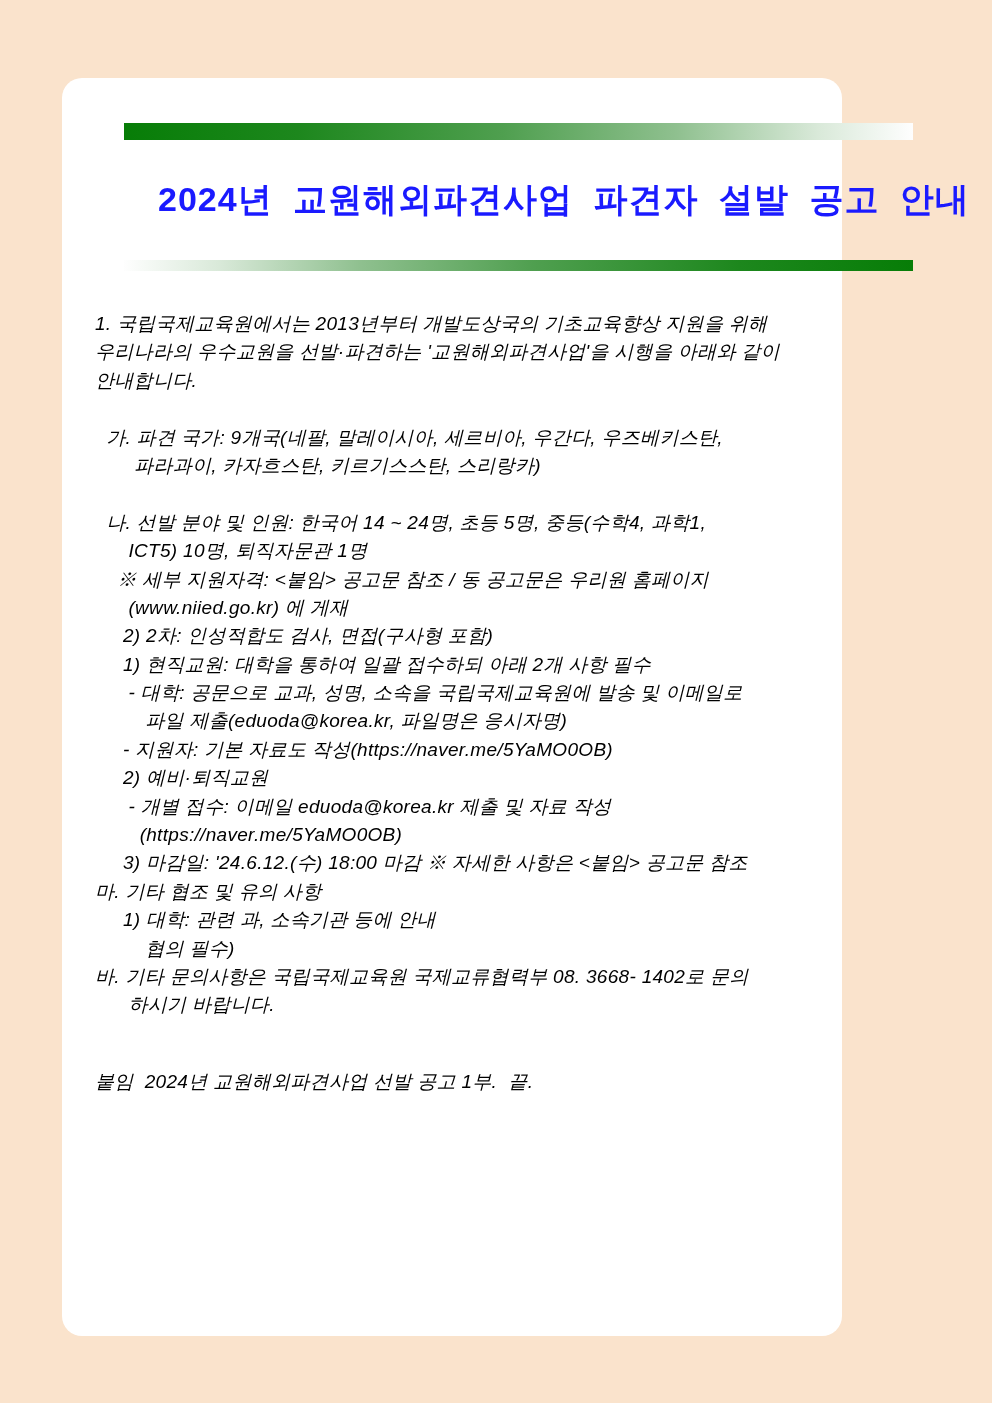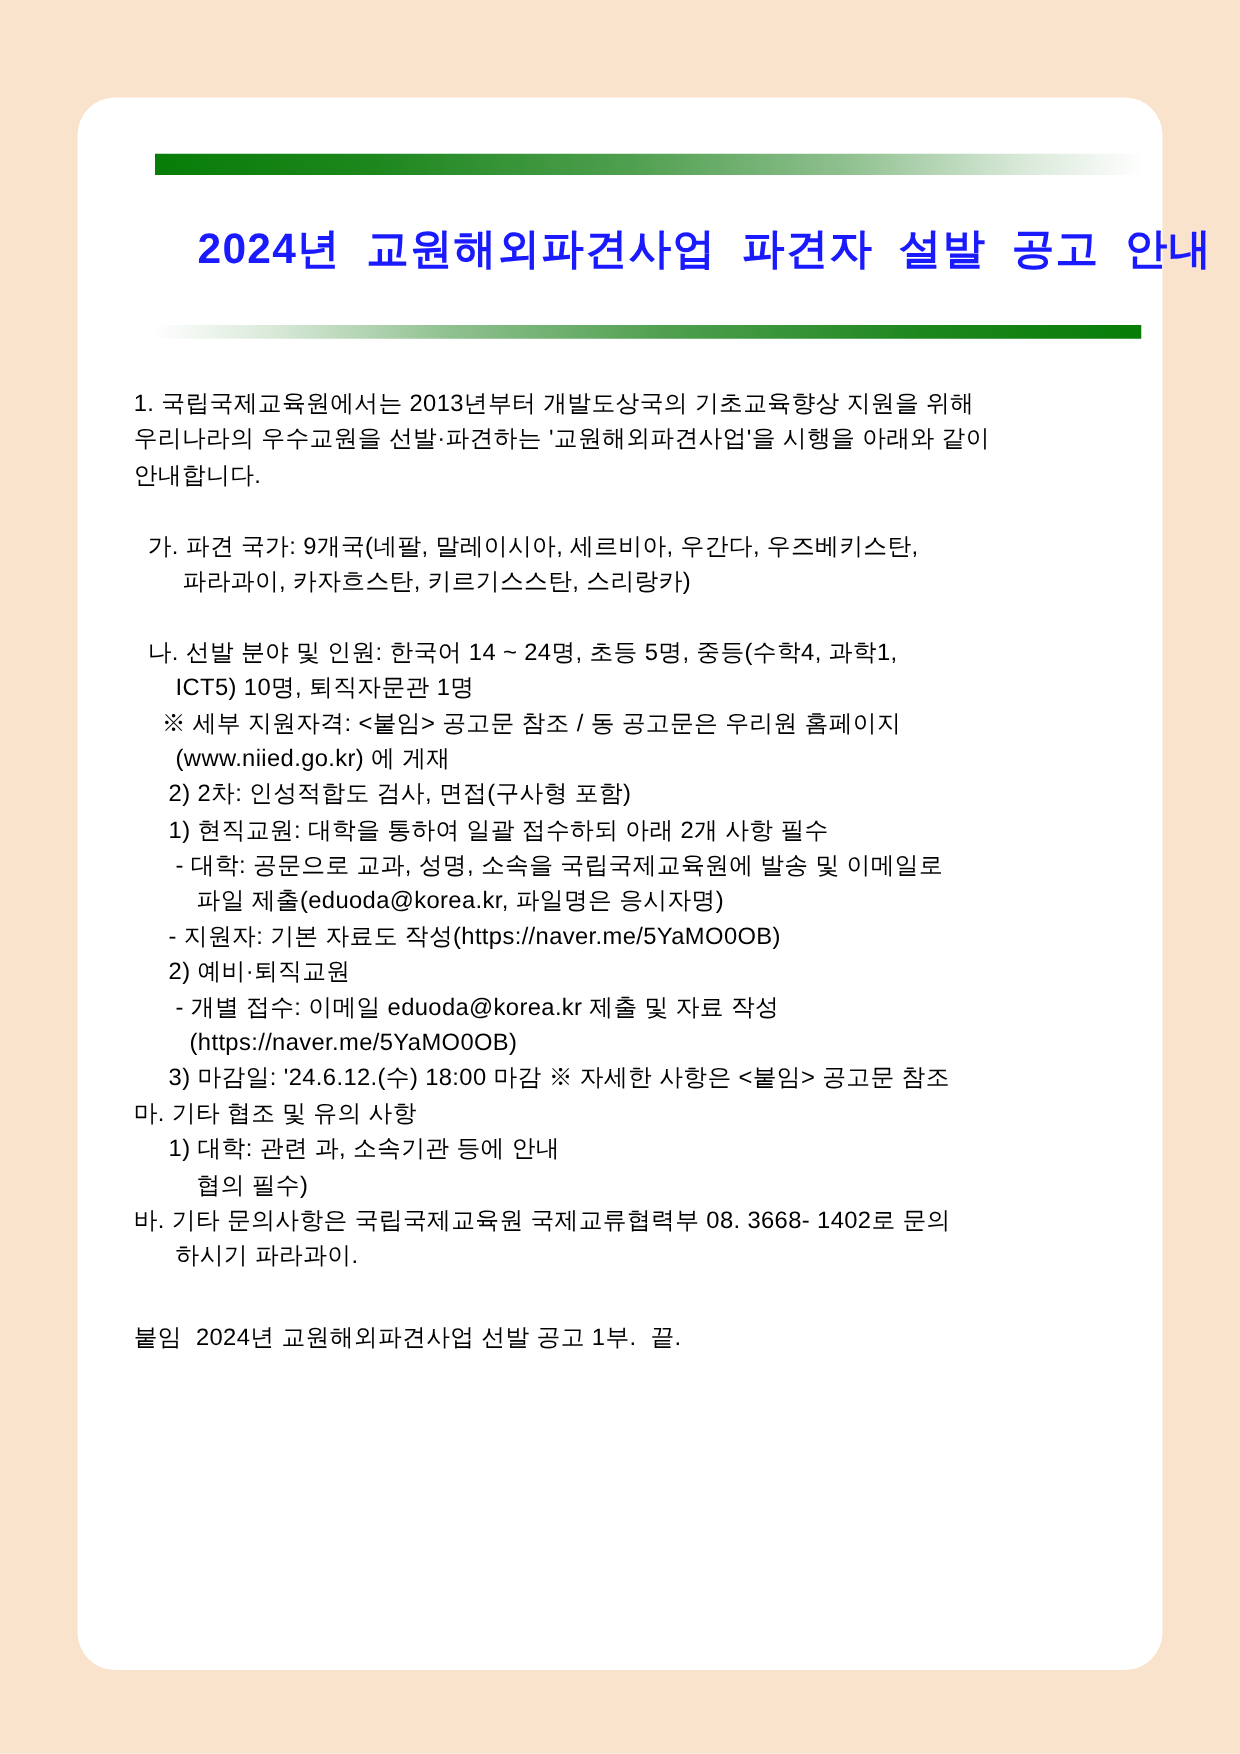--- a/index.html
+++ b/index.html
@@ -10,24 +10,24 @@
     width: 992px;
     height: 1403px;
     background: #fae3cc;
     font-family: "Liberation Sans", sans-serif;
     position: relative;
   }
   .card {
     position: absolute;
     left: 62px;
     top: 78px;
-    width: 868px;
+    width: 780px;
     height: 1258px;
     background: #ffffff;
-    border-radius: 30px;
+    border-radius: 20px;
   }
   .rule {
     position: absolute;
     left: 62px;
     width: 789px;
   }
   .rule-top {
     top: 45px;
     height: 17px;
     background: linear-gradient(90deg, #077d07 0%, #1d871d 22%, #4f9f4f 48%, #8fc08f 70%, #d9e9d9 88%, #fefefe 100%);
@@ -48,36 +48,37 @@
     color: #1a1aff;
     font-size: 34px;
     font-weight: bold;
     line-height: 42px;
     letter-spacing: 1px;
     word-spacing: 10px;
     white-space: nowrap;
   }
   .notice-body {
     position: absolute;
-    left: 45px;
+    left: 33px;
     top: 232px;
     width: 815px;
     color: #000000;
     font-size: 19px;
     letter-spacing: 0.3px;
+    font-style: italic;
   }
   .line {
     white-space: pre;
     min-height: 28.4px;
     height: 28.4px;
     line-height: 28.4px;
   }
   .attachment {
     white-space: pre;
-    margin-top: 37px;
+    margin-top: 48px;
     height: 28.4px;
     line-height: 28.4px;
   }
 </style>
 </head>
 <body>
 
 <div class="card">
 
   <div class="rule rule-top"></div>
@@ -104,18 +105,18 @@
     <div class="line">         파일 제출(eduoda@korea.kr, 파일명은 응시자명)</div>
     <div class="line">     - 지원자: 기본 자료도 작성(https://naver.me/5YaMO0OB)</div>
     <div class="line">     2) 예비·퇴직교원</div>
     <div class="line">      - 개별 접수: 이메일 eduoda@korea.kr 제출 및 자료 작성</div>
     <div class="line">        (https://naver.me/5YaMO0OB)</div>
     <div class="line">     3) 마감일: '24.6.12.(수) 18:00 마감 ※ 자세한 사항은 &lt;붙임&gt; 공고문 참조</div>
     <div class="line">마. 기타 협조 및 유의 사항</div>
     <div class="line">     1) 대학: 관련 과, 소속기관 등에 안내</div>
     <div class="line">         협의 필수)</div>
     <div class="line">바. 기타 문의사항은 국립국제교육원 국제교류협력부 08. 3668- 1402로 문의</div>
-    <div class="line">      하시기 파라과이.</div>
+    <div class="line">      하시기 바랍니다.</div>
 
     <div class="attachment">붙임  2024년 교원해외파견사업 선발 공고 1부.  끝.</div>
   </div>
 
 </div>
 
 </body></html>

